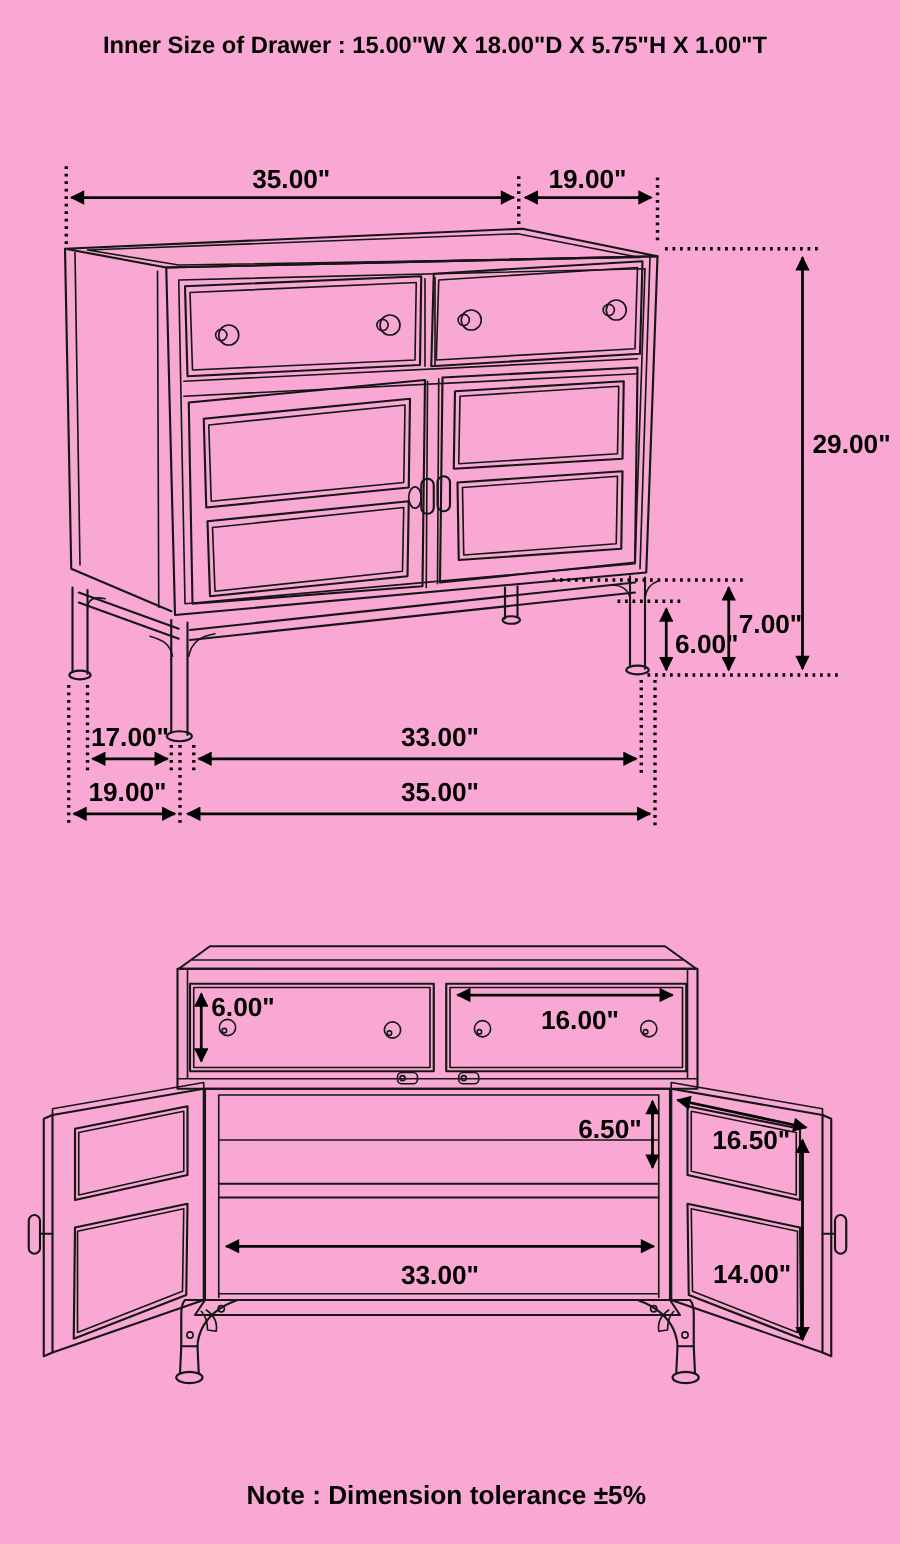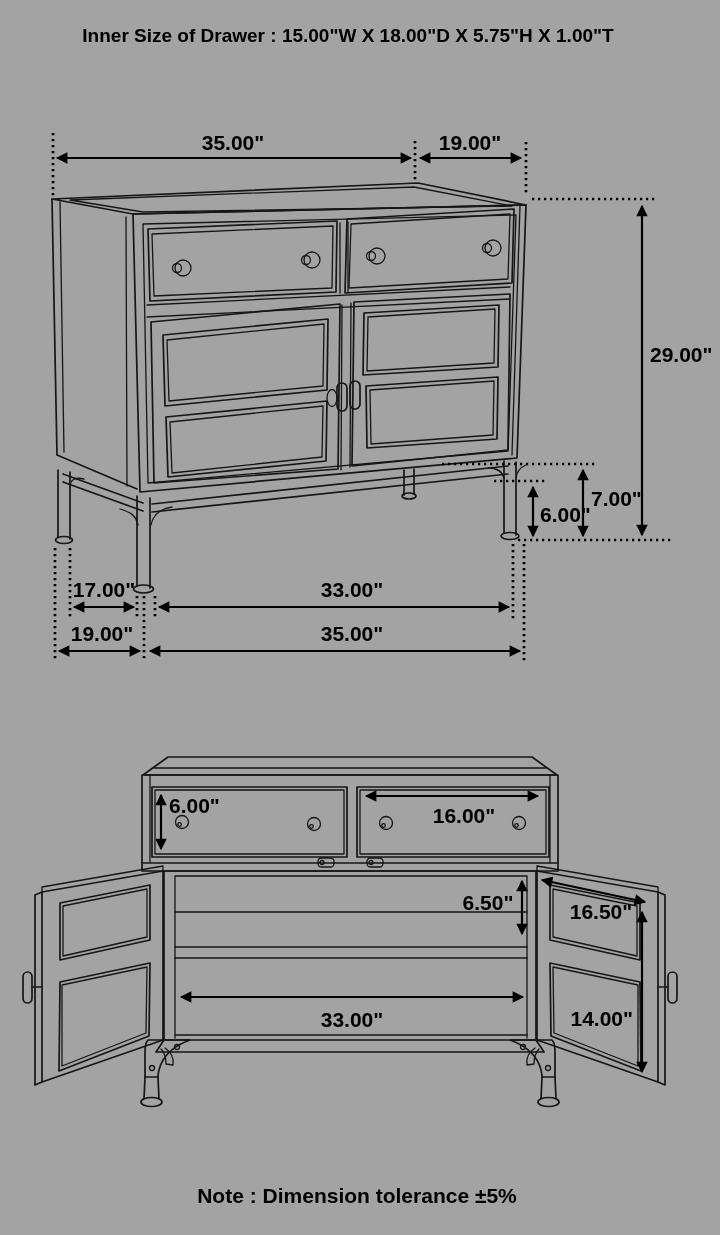--- a/index.html
+++ b/index.html
@@ -1,16 +1,16 @@
 <!DOCTYPE html>
 <html><head>
 <meta charset="utf-8">
 <style>
   html,body{margin:0;padding:0;background:#ffffff;}
-  .page{position:relative;width:720px;height:1235px;background:#a3a3a3;overflow:hidden;}
+  .page{position:relative;width:720px;height:1235px;background:#f9a8d4;overflow:hidden;}
   svg{display:block;}
   .s  {stroke:#161616;fill:none;stroke-width:1.7;stroke-linejoin:round;stroke-linecap:round;}
   .s2 {stroke:#161616;fill:none;stroke-width:1.3;stroke-linejoin:round;stroke-linecap:round;}
   .dim{stroke:#000;fill:none;stroke-width:2.2;}
   .dot{stroke:#000;fill:none;stroke-width:2.7;stroke-dasharray:2.2 3.8;}
   .t   {font:700 21px "Liberation Sans",sans-serif;fill:#000;}
   .ttl {font:700 19px "Liberation Sans",sans-serif;fill:#000;}
   .nte {font:700 21px "Liberation Sans",sans-serif;fill:#000;}
 </style>
 </head>

